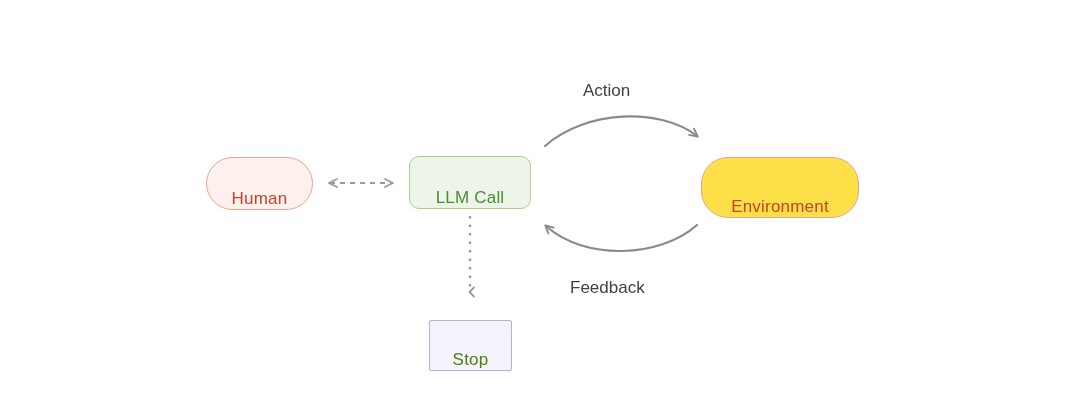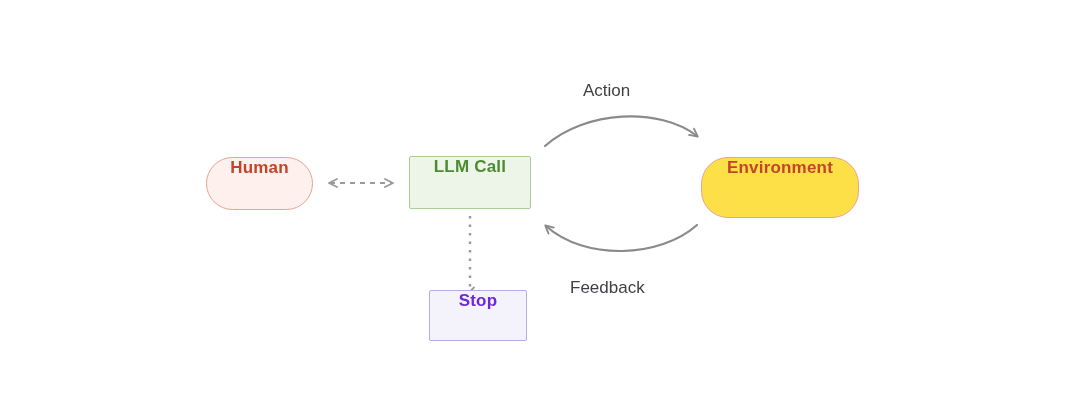--- a/index.html
+++ b/index.html
@@ -22,69 +22,69 @@
   #edges {
     position: absolute;
     left: 0;
     top: 0;
     width: 1080px;
     height: 408px;
   }
   .node {
     position: absolute;
     display: flex;
-    align-items: flex-start;
+    align-items: flex-end;
     justify-content: center;
     box-sizing: border-box;
-    font-weight: bold;
+    font-weight: normal;
     letter-spacing: 0.2px;
     white-space: nowrap;
   }
   .node-human {
     left: 206px;
     top: 157px;
     width: 107px;
     height: 53px;
     border-radius: 27px;
     background: #fdf0ed;
     border: 1.6px solid #e8a393;
     color: #c4442a;
     font-size: 17px;
   }
   .node-llm {
     left: 409px;
     top: 156px;
     width: 122px;
     height: 53px;
-    border-radius: 2px;
+    border-radius: 10px;
     background: #edf5e8;
     border: 1.6px solid #accc94;
     color: #4b8b33;
     font-size: 17px;
   }
   .node-environment {
     left: 701px;
     top: 157px;
     width: 158px;
     height: 61px;
     border-radius: 27px;
     background: #fde047;
     border: 1.6px solid #e8a393;
     color: #c4442a;
     font-size: 17px;
   }
   .node-stop {
     left: 429px;
-    top: 290px;
-    width: 98px;
+    top: 320px;
+    width: 83px;
     height: 51px;
     border-radius: 2px;
     background: #f4f3fb;
     border: 1.8px solid #b3aee0;
-    color: #6d28d9;
+    color: #4d7c0f;
     font-size: 17px;
   }
   .edge-label {
     position: absolute;
     color: #3f3f46;
     font-weight: normal;
     font-size: 17px;
     white-space: nowrap;
   }
   .label-action {

